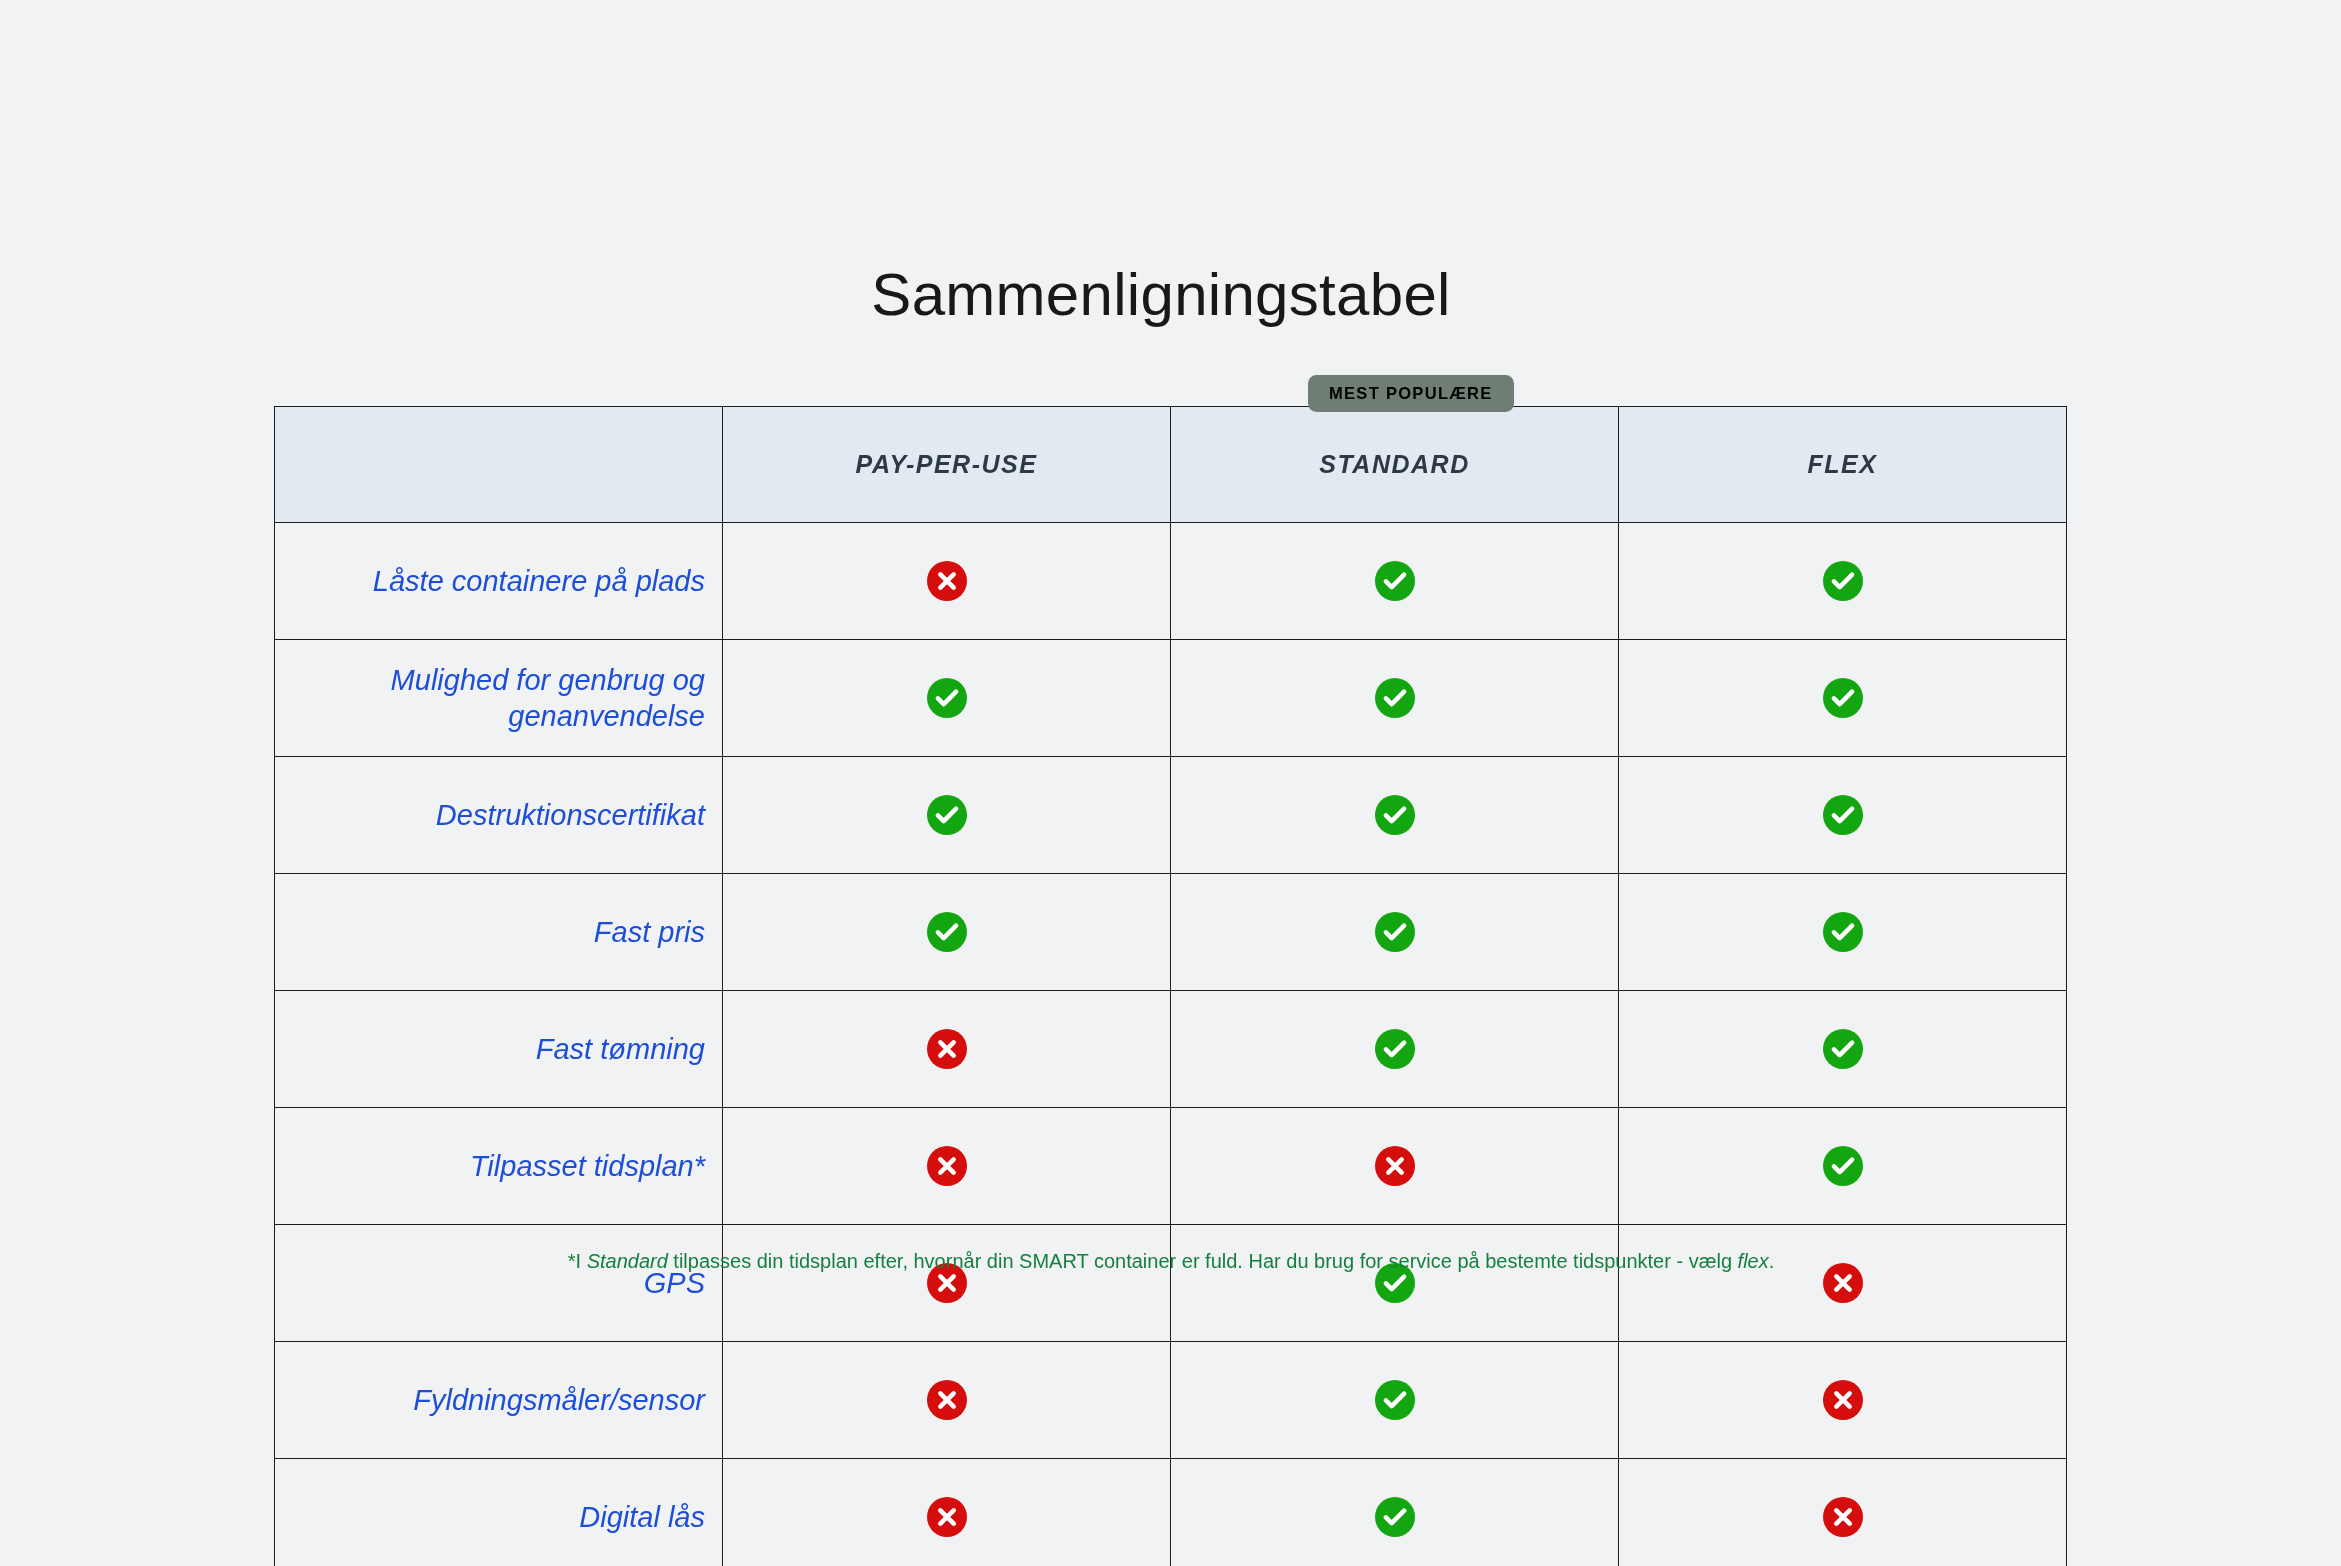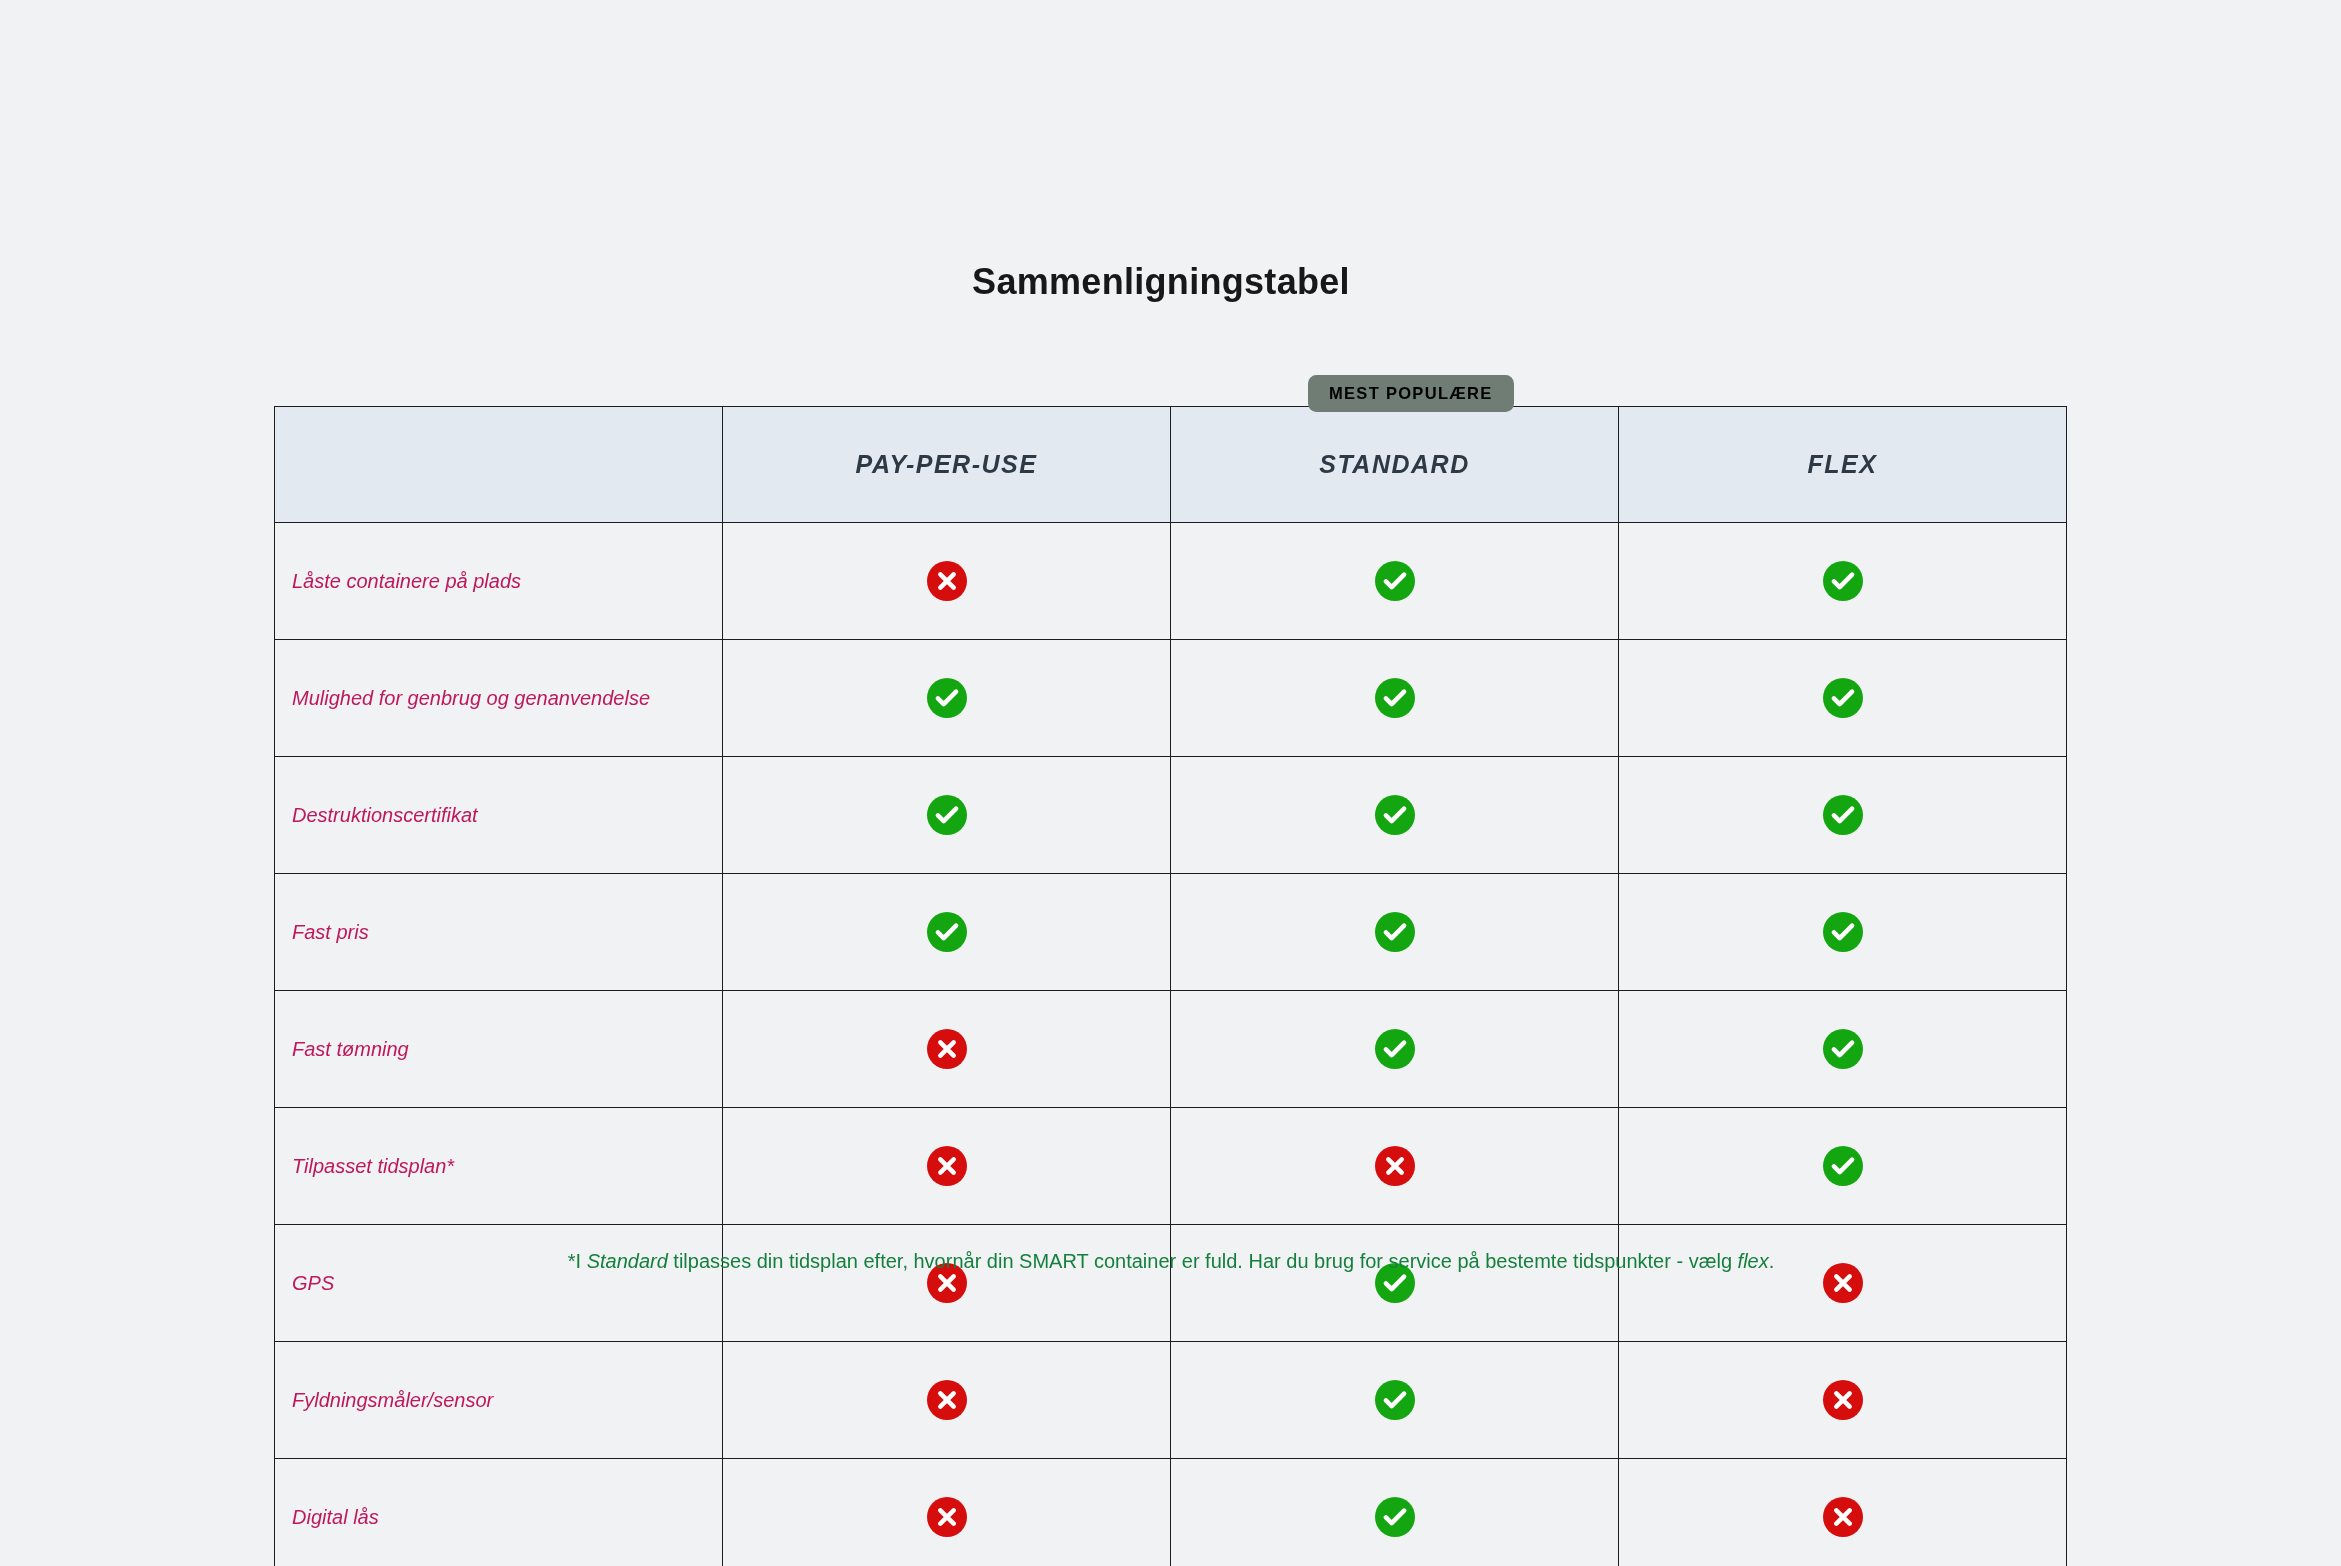--- a/index.html
+++ b/index.html
@@ -22,22 +22,22 @@
     box-sizing: border-box;
   }
 
   
   .title {
     position: absolute;
     top: 262px;
     left: 0;
     width: 2322px;
     text-align: center;
-    font-size: 36px;
-    font-weight: 700;
+    font-size: 60px;
+    font-weight: 400;
     color: #17181a;
     letter-spacing: 0.3px;
     line-height: 1.1;
   }
 
   
   .table-wrap {
     position: absolute;
     left: 274px;
     top: 406px;
@@ -78,24 +78,24 @@
     background: #e3e9f1;
   }
 
   tbody td {
     height: 82px;
     vertical-align: middle;
     background: #f1f2f4;
   }
 
   td.feature-cell {
-    text-align: left;
-    font-size: 20px;
+    text-align: right;
+    font-size: 29px;
     font-weight: 400;
-    color: #be185d;
+    color: #1d4ed8;
     padding: 0 11px;
     line-height: 1.25;
   }
 
   td.mark-cell {
     text-align: center;
   }
 
   
   .badge {

